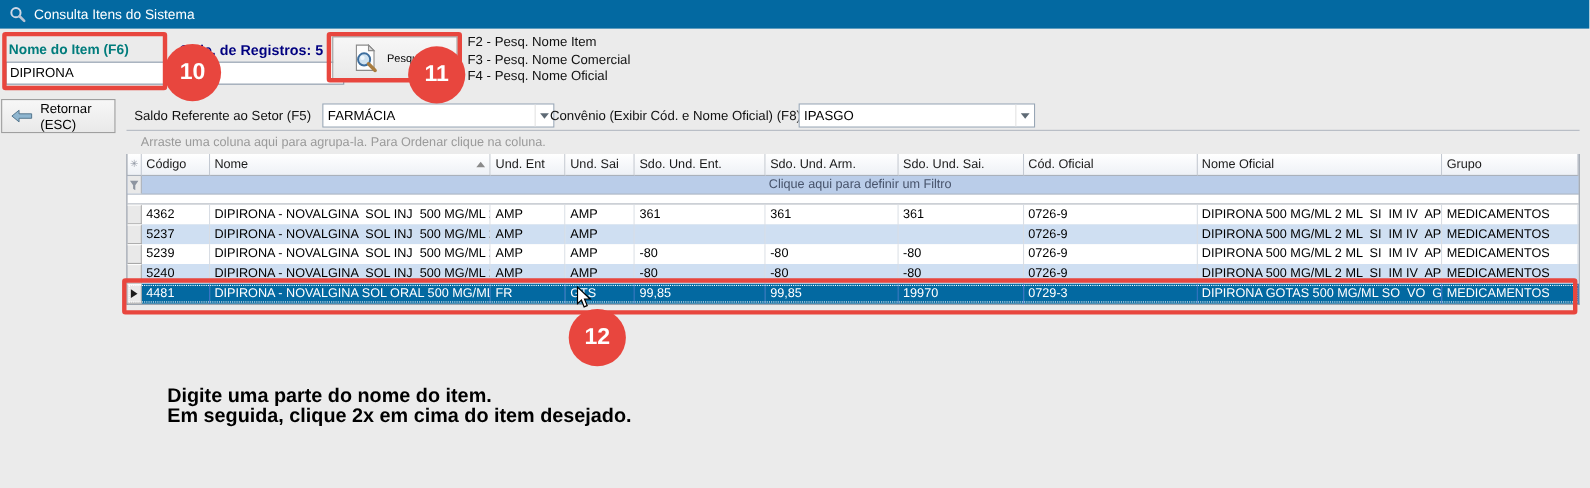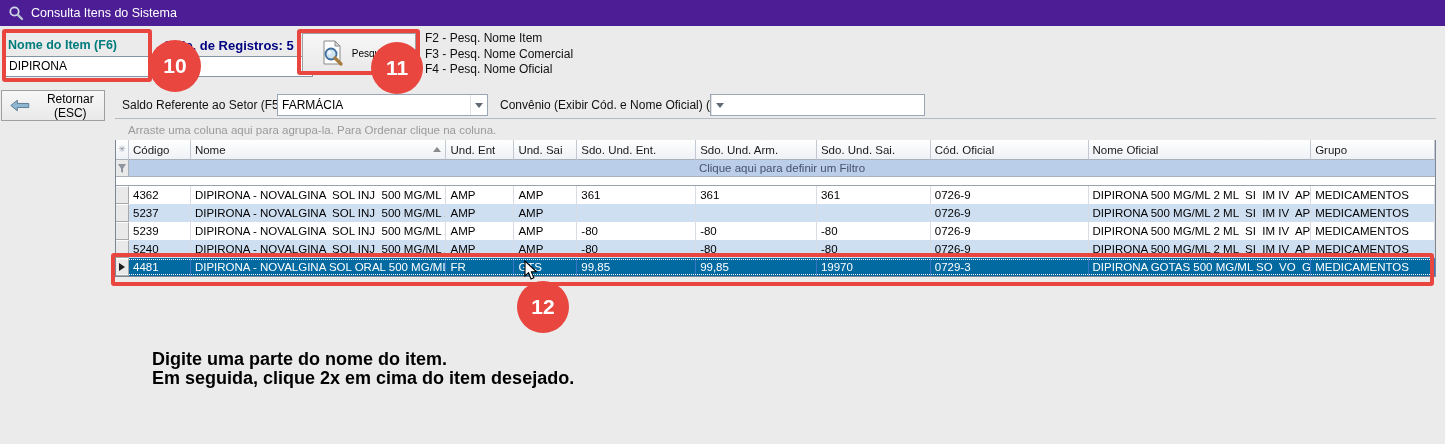--- a/index.html
+++ b/index.html
@@ -1,35 +1,35 @@
 <!DOCTYPE html>
 <html><head>
 <meta charset="utf-8">
 <style>
   * { margin:0; padding:0; box-sizing:border-box; }
   html,body { width:1445px; height:444px; }
   body { font-family:"Liberation Sans","DejaVu Sans",sans-serif; background:#ebebeb; position:relative; overflow:hidden; }
   .abs { position:absolute; }
 
   
-  .titlebar { left:0; top:0; width:1445px; height:26px; background:#4c1d95; display:flex; align-items:center; color:#fff; font-size:12.5px; z-index:2;}
+  .titlebar { left:0; top:0; width:1445px; height:26px; background:#0369a1; display:flex; align-items:center; color:#fff; font-size:12.5px; z-index:2;}
   .titlebar .appicon { margin:0 7px 0 8px; width:16px; height:16px; }
 
   
   .lbl-teal { color:#007c7c; font-weight:bold; font-size:12.5px; }
   .lbl-navy { color:#000080; font-weight:bold; font-size:13px; }
   .lbl-plain { color:#111; font-size:12px; }
   .textbox { background:#fff; border:1px solid #8695a5; font-size:12px; color:#000; padding:2px 3px; }
   .hints div { font-size:12px; color:#111; line-height:15.5px; }
 
   .btn { background:linear-gradient(#f7f7f7,#e9e9e9); border:1px solid #9f9f9f; display:flex; align-items:center; justify-content:center; font-size:10px; color:#000; cursor:default; }
   .btn-pesquisar { gap:8px; }
-  .btn-retornar { justify-content:flex-start; gap:7px; padding-left:8px; font-size:12px;text-align:center; }
-
-  .combo { background:#fff; border:1px solid #98a6b5; display:flex; align-items:center; font-size:12px; }
+  .btn-retornar { justify-content:flex-start; gap:7px; padding-left:8px; font-size:12px; }
+
+  .combo { background:#fff; border:1px solid #98a6b5; display:flex; align-items:center; font-size:12px;margin-left:16px; }
   .combo .val { flex:1; padding-left:4px; white-space:nowrap; overflow:hidden; }
   .combo .arrowzone { width:17px; height:100%; display:flex; align-items:center; justify-content:center; border-left:1px solid #e3e3e3; }
   .tri-down { width:0; height:0; border-left:4px solid transparent; border-right:4px solid transparent; border-top:5px solid #5e6a75; }
   .tri-up   { width:0; height:0; border-left:4px solid transparent; border-right:4px solid transparent; border-bottom:5px solid #8a8a8a; }
 
   
   .grid { left:115px; top:118px; width:1321px; z-index:1; }
   .grouppanel { height:22px; border-top:1px solid #b4bac2; display:flex; align-items:center; padding-left:13px; color:#9a9a9a; font-size:11.5px; }
   .gridbody { border:1px solid #7c8695; border-top:none; }
   .hdr-row, .flt-row, .data-row { display:flex; }
@@ -99,20 +99,21 @@
 <div class="abs lbl-plain" style="left:122px; top:98px;">Saldo Referente ao Setor (F5)</div>
 <div class="abs combo" style="left:277px; top:94px; width:211px; height:22px;">
   <span class="val">FARMÁCIA</span>
   <span class="arrowzone">
       <span class="tri-down"></span>
     </span>
 </div>
 
 <div class="abs lbl-plain" style="left:500px; top:98px;">Convênio (Exibir Cód. e Nome Oficial) (F8)</div>
 <div class="abs combo" style="left:710px; top:94px; width:215px; height:22px;">
+  <span class="val">IPASGO</span>
   <span class="arrowzone">
       <span class="tri-down"></span>
     </span>
 </div>
 
 <div class="abs grid">
   <div class="grouppanel">
     <span>Arraste uma coluna aqui para agrupa-la. Para Ordenar clique na coluna.</span>
   </div>
   <div class="gridbody">

